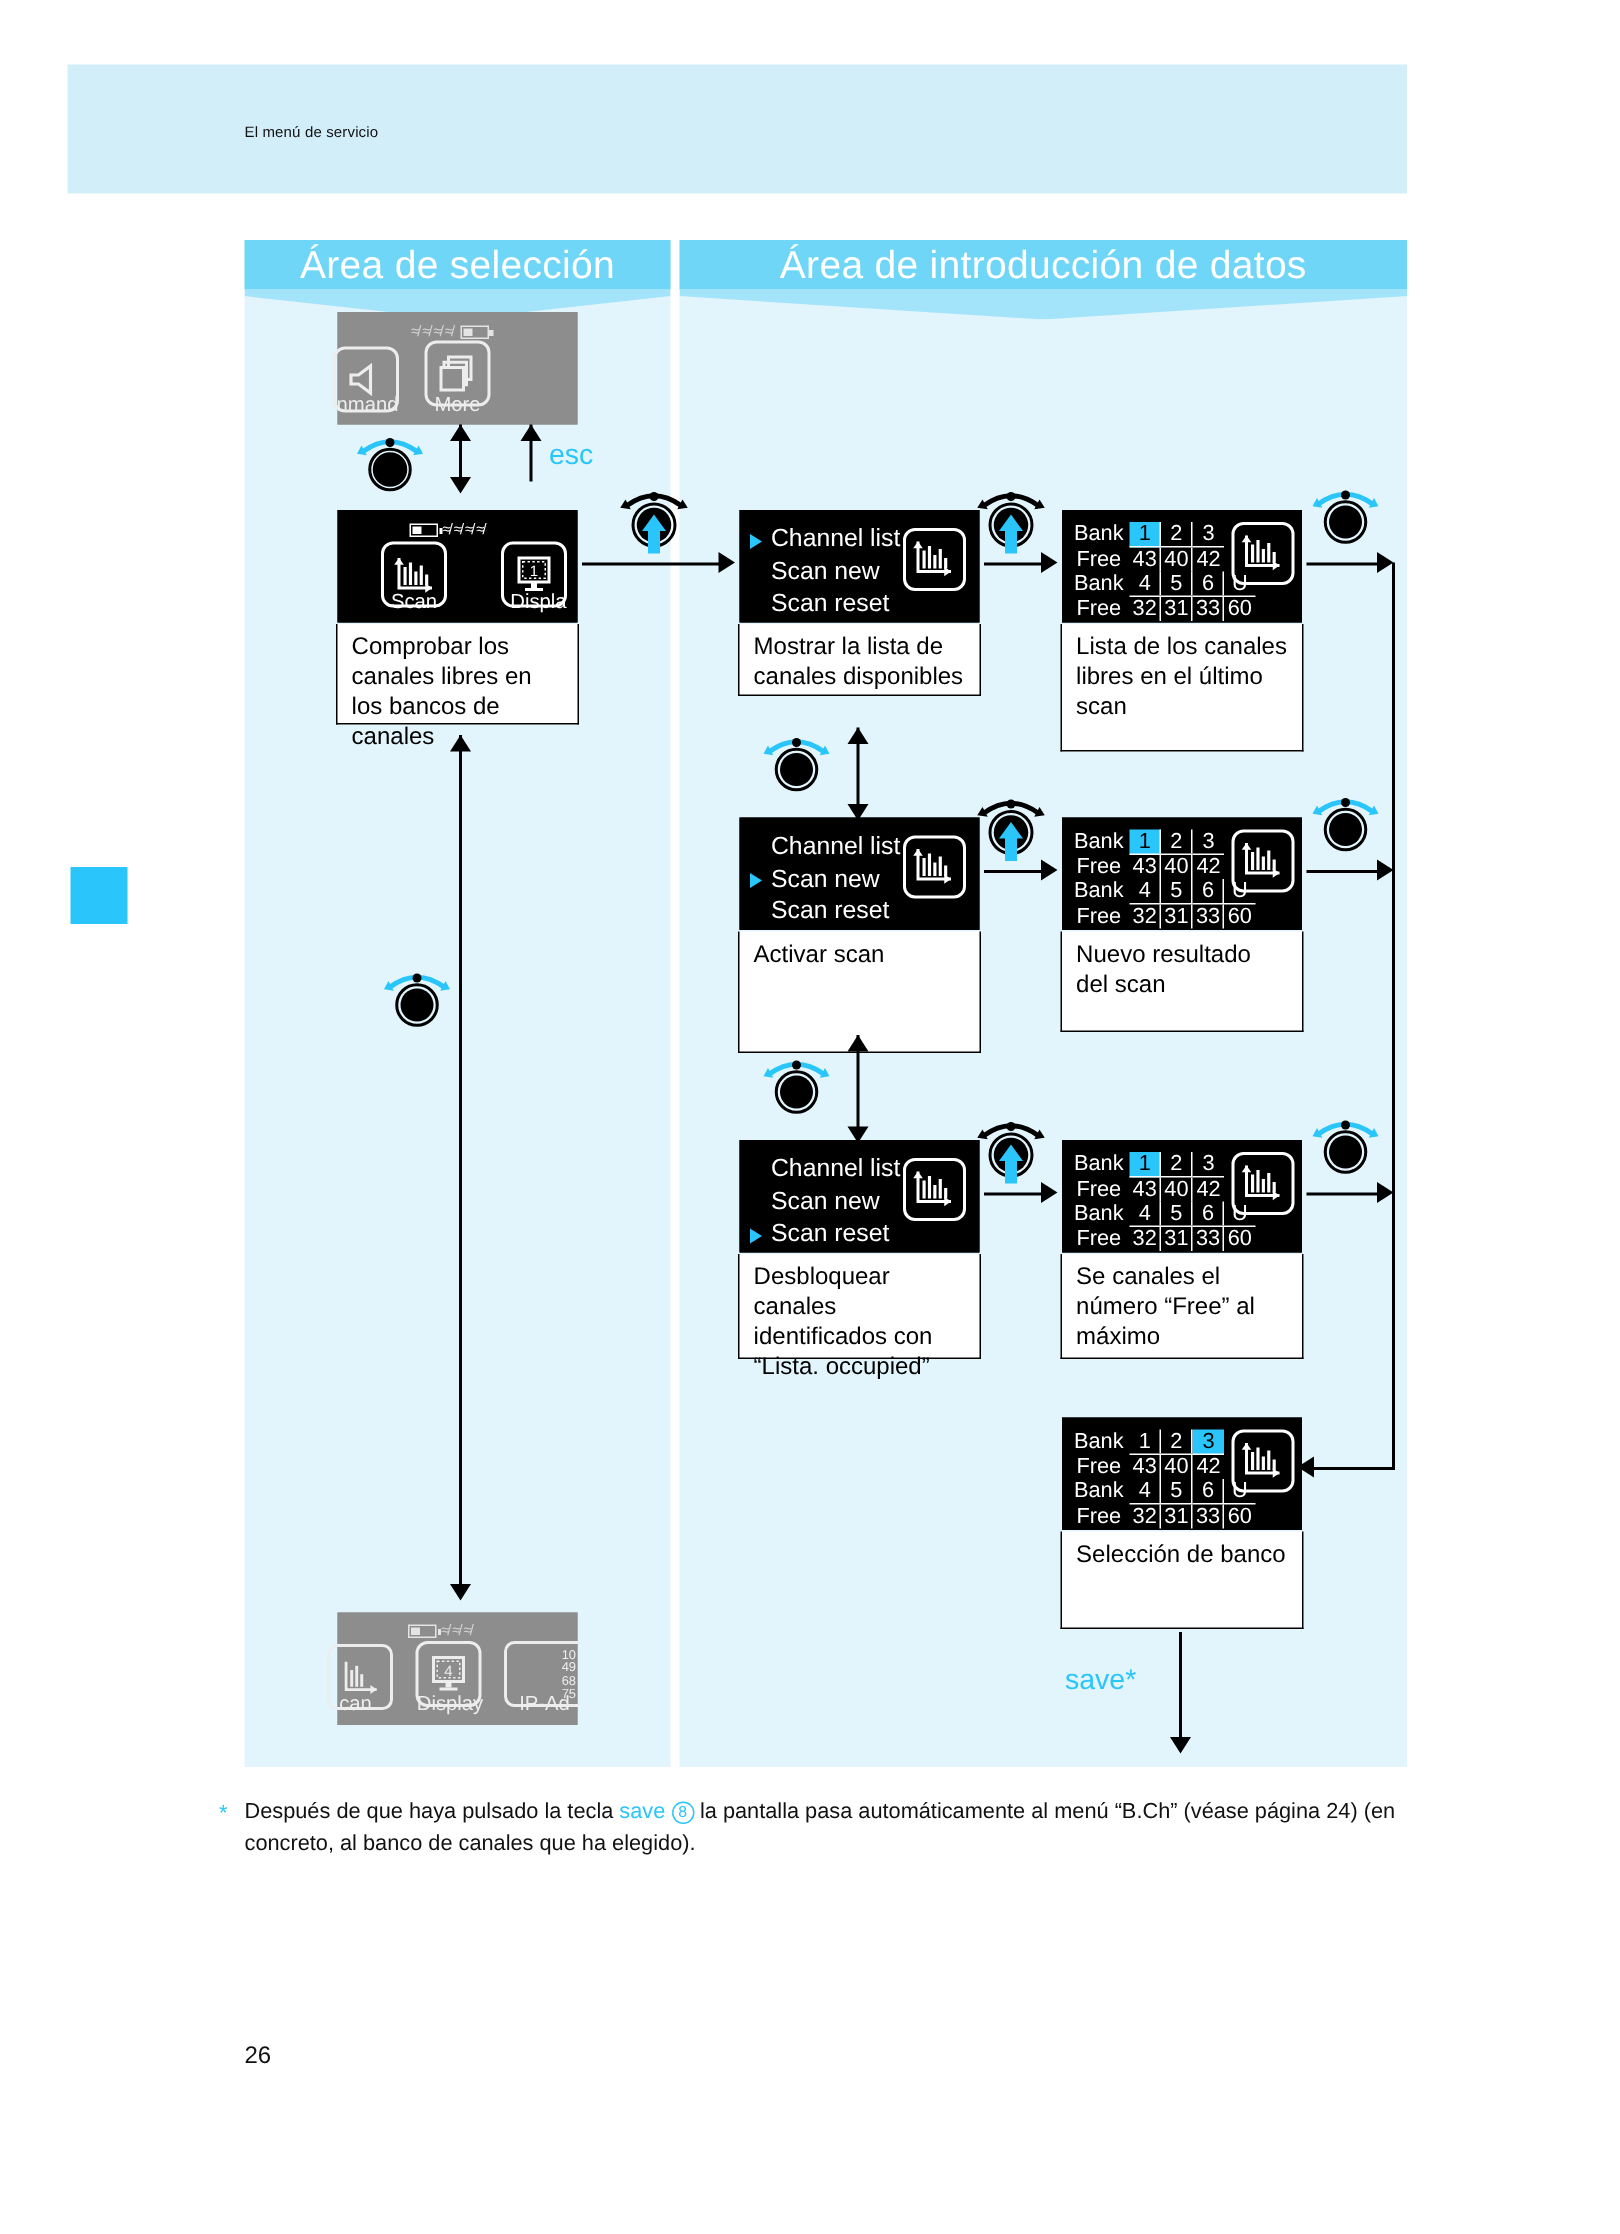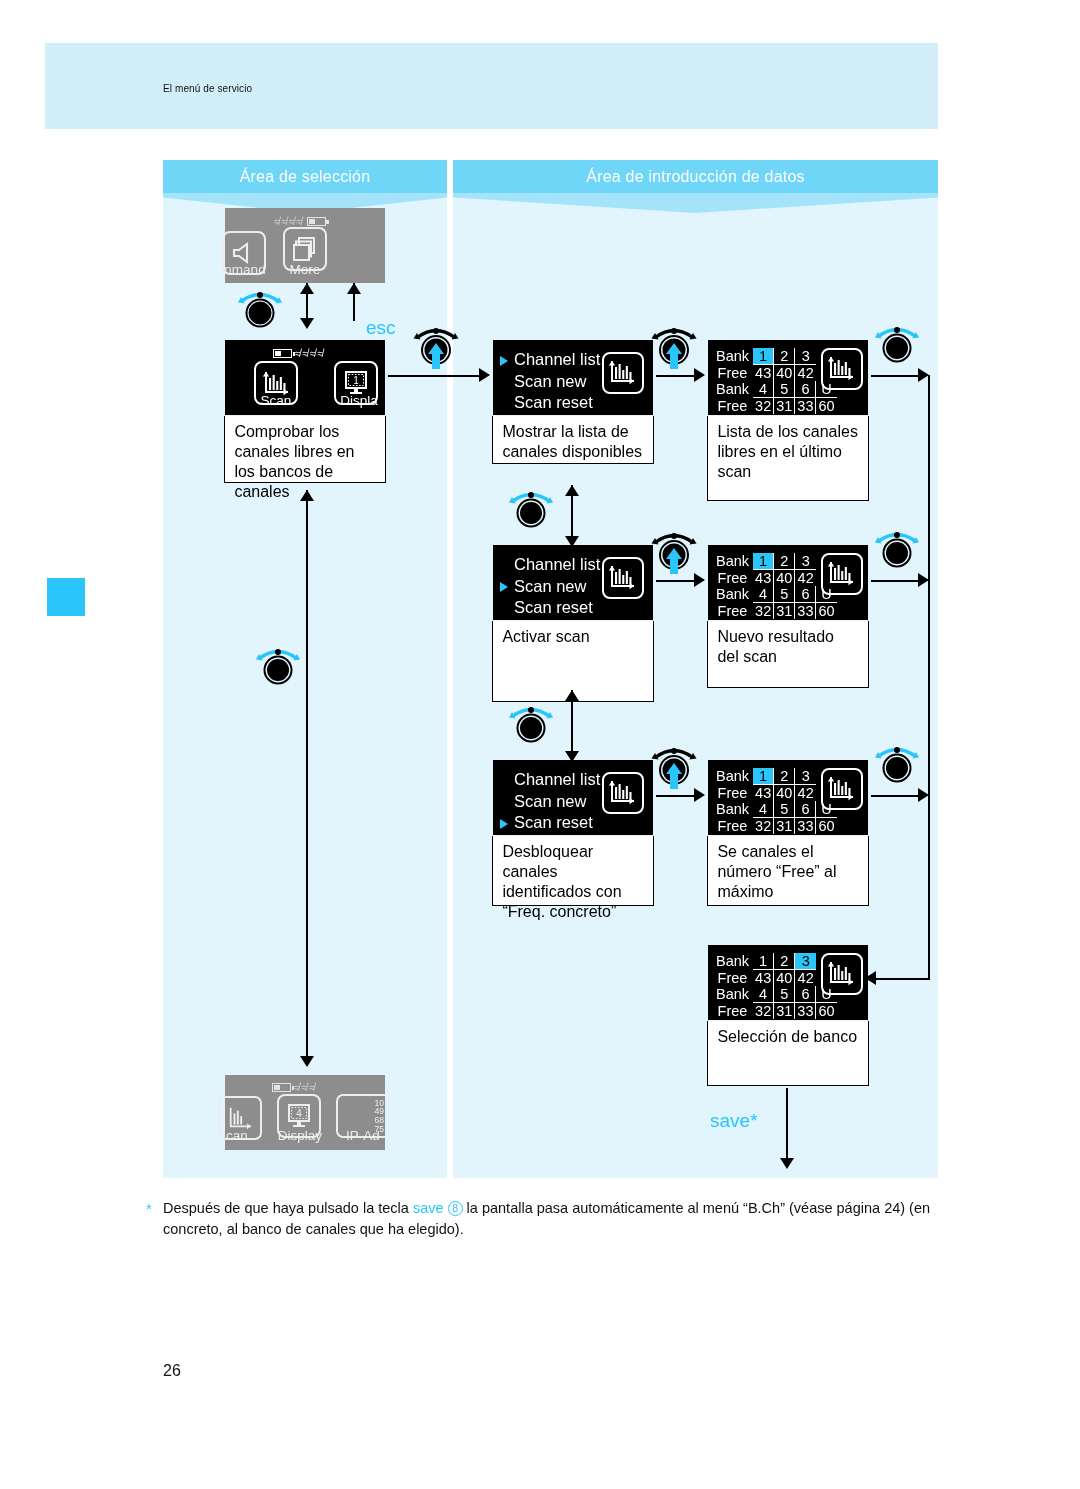--- a/index.html
+++ b/index.html
@@ -37,21 +37,21 @@
   .col-bg {
     position: absolute; top: 0;
     background: #e2f5fd;
   }
   .col-bg.left  { left: 0px;   width: 284px; height: 1018px; }
   .col-bg.right { left: 290px; width: 485px; height: 1018px; }
 
   .col-head {
     position: absolute; top: 0; height: 33px;
     background: #6fd6f7;
-    color: #ffffff; font-size: 16px;
+    color: #ffffff; font-size: 26px;
     display: flex; align-items: center; justify-content: center;
     letter-spacing: .2px;
   }
   .col-head.left  { left: 0px;   width: 284px; }
   .col-head.right { left: 290px; width: 485px; }
 
   
   .swoosh {
     position: absolute; top: 33px; height: 20px;
     background: #6fd6f7;
@@ -214,21 +214,21 @@
     <div class="tile-label grey" style="left:44px; top:53px;">More</div>
   </div>
 
   <div class="ln v" style="left:143px; top:123px; height:38px;"></div>
   <div class="arw d" style="left:137px; top:158px;"></div>
   <div class="arw u" style="left:137px; top:123px;"></div>
 
   <div class="ln v" style="left:190px; top:123px; height:38px;"></div>
   <div class="arw u" style="left:184px; top:123px;"></div>
 
-  <div class="esc-lab" style="left:203px; top:133px;margin-top:24px;">esc</div>
+  <div class="esc-lab" style="left:203px; top:133px;">esc</div>
 
   <div class="jog" style="left:72px; top:128px;">
     <svg width="50" height="40" viewBox="0 0 50 40">
       <path d="M7 13 q18 -13 36 0" stroke="#2ac5fb" stroke-width="3.4" fill="none"></path>
       <path d="M6 9 L3 14.5 L9.5 15.5 Z" fill="#2ac5fb"></path>
       <path d="M44 9 L47 14.5 L40.5 15.5 Z" fill="#2ac5fb"></path>
       <circle cx="25" cy="7" r="3" fill="#000"></circle>
       <circle cx="25" cy="25" r="11" fill="#000" stroke="#000" stroke-width="1"></circle>
       <circle cx="25" cy="25" r="13.5" fill="none" stroke="#000" stroke-width="2"></circle>
     </svg>
@@ -473,21 +473,21 @@
         <path d="M5 3 V23 H27" stroke="#fff" stroke-width="2" fill="none"></path>
         <path d="M5 3 l-3.2 4.5 h6.4 Z" fill="#fff"></path>
         <path d="M27 23 l-4.5 -3.2 v6.4 Z" fill="#fff"></path>
         <rect x="8" y="9" width="2.1" height="12" fill="#fff"></rect>
         <rect x="11.6" y="6" width="2.1" height="15" fill="#fff"></rect>
         <rect x="15.2" y="12" width="2.1" height="9" fill="#fff"></rect>
         <rect x="18.8" y="8" width="2.1" height="13" fill="#fff"></rect>
         <rect x="22.4" y="14" width="2.1" height="7" fill="#fff"></rect>
       </svg>
     </div>
-    <div class="lcd-caption" style="top:75px; height:70px;">Desbloquear canales identificados con “Freq. concreto”</div>
+    <div class="lcd-caption" style="top:75px; height:70px;">Desbloquear canales identificados con “Lista. occupied”</div>
   </div>
 
   <div class="lcd" style="left:545px; top:600px; width:160px; height:75px;">
     <div class="banktab" style="left:5px; top:7px;">
       <table>
         <tbody>
             <tr class="bank">
           <td class="lbl">Bank</td>
           <td class="hi">1</td>
           <td class="vsep">2</td>

